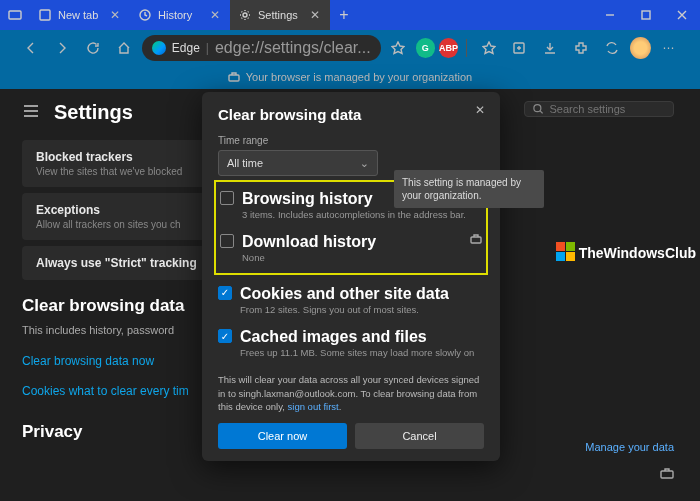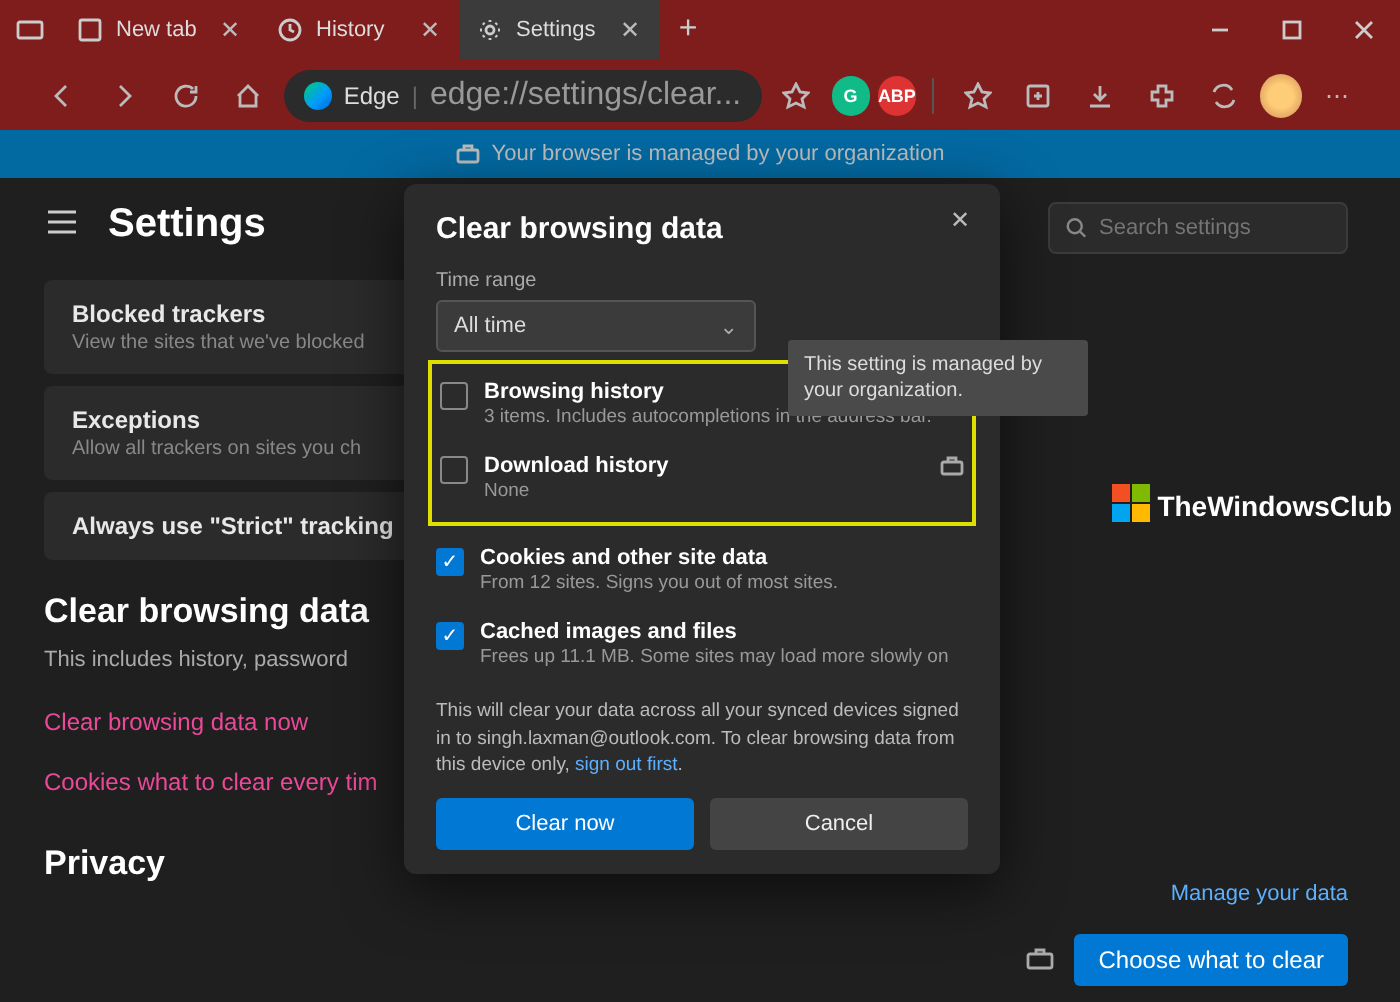--- a/index.html
+++ b/index.html
@@ -1,77 +1,77 @@
 <!DOCTYPE html>
 <html><head>
 <meta charset="utf-8">
 <style>
 * { margin: 0; padding: 0; box-sizing: border-box; font-family: "Segoe UI", sans-serif; }
 body { width: 700px; height: 501px; background: #1f1f1f; color: #e8e8e8; overflow: hidden; position: relative; font-size: 12px; }
 
 
-.titlebar { height: 30px; background: #7f1d1d; display: flex; align-items: stretch; }
+.titlebar { height: 30px; background: #1d4ed8; display: flex; align-items: stretch; }
 .tab-icon-square { width: 30px; display: flex; align-items: center; justify-content: center; color: #ccc; }
 .tab { display: flex; align-items: center; padding: 0 8px; gap: 6px; color: #ddd; min-width: 100px; position: relative; }
 .tab.active { background: #3b3b3b; }
 .tab .ico { width: 14px; height: 14px; display: inline-flex; align-items: center; justify-content: center; color: #ccc; }
 .tab .lbl { font-size: 11px; flex: 1; white-space: nowrap; overflow: hidden; text-overflow: ellipsis; }
 .tab .close { width: 14px; height: 14px; display: flex; align-items: center; justify-content: center; color: #bbb; font-size: 12px; }
 .newtab { width: 28px; display: flex; align-items: center; justify-content: center; color: #ccc; font-size: 16px; }
 .spacer { flex: 1; }
 .winbtns { display: flex; }
 .winbtn { width: 36px; display: flex; align-items: center; justify-content: center; color: #ccc; }
 
 
-.toolbar { height: 35px; background: #7f1d1d; display: flex; align-items: center; padding: 0 18px; gap: 4px; }
+.toolbar { height: 35px; background: #0369a1; display: flex; align-items: center; padding: 0 18px; gap: 4px; }
 .tbtn { width: 28px; height: 28px; display: flex; align-items: center; justify-content: center; color: #bbb; border-radius: 4px; }
 .addr { display: flex; align-items: center; background: #2b2b2b; border-radius: 14px; height: 26px; padding: 0 10px; gap: 6px; flex: 0 0 auto; }
 .addr .edge-ico { width: 14px; height: 14px; border-radius: 50%; background: linear-gradient(135deg,#0c7 0%,#09f 60%,#06c 100%); }
 .addr .etxt { color: #ddd; font-size: 12px; }
 .addr .utxt { color: #999; font-size: 16px; }
 .divsep { width: 1px; height: 18px; background: #555; margin: 0 4px; }
 .ext { width: 20px; height: 20px; border-radius: 10px; display: flex; align-items: center; justify-content: center; font-size: 9px; font-weight: bold; }
 .ext.green { background: #1b8; color: #fff; }
 .ext.red { background: #d33; color: #fff; }
 .avatar { width: 22px; height: 22px; border-radius: 50%; background: radial-gradient(circle,#fc7 40%,#c85 100%); }
 
 
 .orgbanner { height: 24px; background: #0369a1; display: flex; align-items: center; justify-content: center; gap: 6px; color: #bbb; font-size: 11px; }
 
 
 .content { position: absolute; top: 89px; left: 0; right: 0; bottom: 0; background: #1f1f1f; padding: 12px 22px; overflow: hidden; }
 .settings-head { display: flex; align-items: center; gap: 14px; margin-bottom: 16px; }
 .settings-head .menu { color: #ccc; }
 .settings-head h1 { font-size: 20px; font-weight: 600; color: #fff; }
-.search-wrap { position: absolute; right: 26px; top: 12px; width: 150px; height: 26px; background: #2b2b2b; border-radius: 4px; display: flex; align-items: center; padding: 0 8px; gap: 6px; color: #888; border: 1px solid #3b3b3b; }
+.search-wrap { position: absolute; right: 26px; top: 12px; width: 150px; height: 16px; background: #2b2b2b; border-radius: 4px; display: flex; align-items: center; padding: 0 8px; gap: 6px; color: #888; border: 1px solid #3b3b3b; }
 .search-wrap input { background: transparent; border: none; outline: none; color: #ccc; font-size: 11px; width: 100%; }
 
 .card { background: #2b2b2b; border-radius: 4px; padding: 10px 14px; margin-bottom: 6px; position: relative; }
 .card .t { font-size: 12px; font-weight: 600; color: #e8e8e8; }
 .card .s { font-size: 10px; color: #888; margin-top: 2px; }
 .card .chev { position: absolute; right: 12px; top: 50%; transform: translateY(-50%); color: #888; }
 .toggle { position: absolute; right: 12px; top: 50%; transform: translateY(-50%); width: 28px; height: 14px; background: #666; border-radius: 7px; }
 .toggle::after { content: ""; position: absolute; right: 1px; top: 1px; width: 12px; height: 12px; background: #fff; border-radius: 50%; }
 
 .section-h { font-size: 17px; font-weight: 600; margin: 16px 0 8px; color: #fff; }
 .section-d { font-size: 11px; color: #aaa; margin-bottom: 10px; }
-.row { display: flex; align-items: flex-end; padding: 8px 0; font-size: 12px; color: #ec4899; }
+.row { display: flex; align-items: flex-end; padding: 8px 0; font-size: 12px; color: #0ea5e9; }
 .link { color: #5bb0ff; }
 .btn-primary { background: #0078d4; color: #fff; padding: 6px 12px; border-radius: 3px; font-size: 12px; }
 
 
 .dialog { position: absolute; left: 202px; top: 92px; width: 298px; background: #2b2b2b; border-radius: 6px; box-shadow: 0 8px 30px rgba(0,0,0,.6); z-index: 20; padding: 14px 16px 12px; }
 .dialog .close-x { position: absolute; right: 10px; top: 8px; color: #bbb; width: 20px; height: 20px; display: flex; align-items: center; justify-content: center; }
 .dialog h2 { font-size: 15px; font-weight: 600; color: #fff; margin-bottom: 12px; }
 .dialog .flabel { font-size: 10px; color: #aaa; margin-bottom: 4px; }
 .dialog .select { background: #3b3b3b; border: 1px solid #555; border-radius: 3px; padding: 6px 8px; font-size: 11px; color: #ddd; position: relative; width: 160px; }
 .dialog .chk-row { display: flex; gap: 8px; padding: 6px 0; align-items: flex-start; position: relative; }
 .dialog .chk { width: 14px; height: 14px; border: 1px solid #888; border-radius: 2px; flex-shrink: 0; margin-top: 1px; display: flex; align-items: center; justify-content: center; }
 .dialog .chk.checked { background: #0078d4; border-color: #0078d4; color: #fff; font-size: 10px; }
-.dialog .chk-row .txt .t { font-size: 11px; font-weight: 600; color: #fff; }
+.dialog .chk-row .txt .t { font-size: 16px; font-weight: 600; color: #fff; }
 .dialog .chk-row .txt .s { font-size: 9.5px; color: #999; margin-top: 1px; line-height: 1.3; }
 .dialog .brief { position: absolute; right: 0; top: 6px; color: #aaa; }
 .highlight { border: 2px solid #dede00; padding: 2px 4px; margin: 4px -4px; }
 .dialog .note { font-size: 9.5px; color: #bbb; line-height: 1.4; margin: 8px 0 10px; }
 .dialog .btns { display: flex; gap: 8px; }
 .dialog .btns button { flex: 1; padding: 7px 0; border: none; border-radius: 3px; font-size: 11px; cursor: pointer; }
 .dialog .btns .primary { background: #0078d4; color: #fff; }
 .dialog .btns .secondary { background: #444; color: #eee; }
 
 .tooltip { position: absolute; left: 394px; top: 170px; width: 150px; background: #4a4a4a; color: #ddd; font-size: 10px; padding: 6px 8px; border-radius: 2px; z-index: 25; line-height: 1.3; }
@@ -253,21 +253,20 @@
     <span class="link right-actions" style="top:352px">Manage your data</span>
   </div>
   <div class="row">
     <span>Clear browsing data now</span>
   </div>
   <div class="right-actions" style="top:378px; display:flex; align-items:center; gap:10px">
     <svg width="14" height="14" viewBox="0 0 14 14" style="color:#aaa">
         <rect x="1" y="4" width="12" height="7" rx="1"></rect>
         <path d="M5 4V2h4v2"></path>
       </svg>
-    <span class="btn-primary">Choose what to clear</span>
   </div>
   <div class="row">
     <span>Cookies what to clear every tim</span>
   </div>
 
   <div class="section-h">Privacy</div>
 </div>
 
 <div class="dialog">
   <div class="close-x">✕</div>

